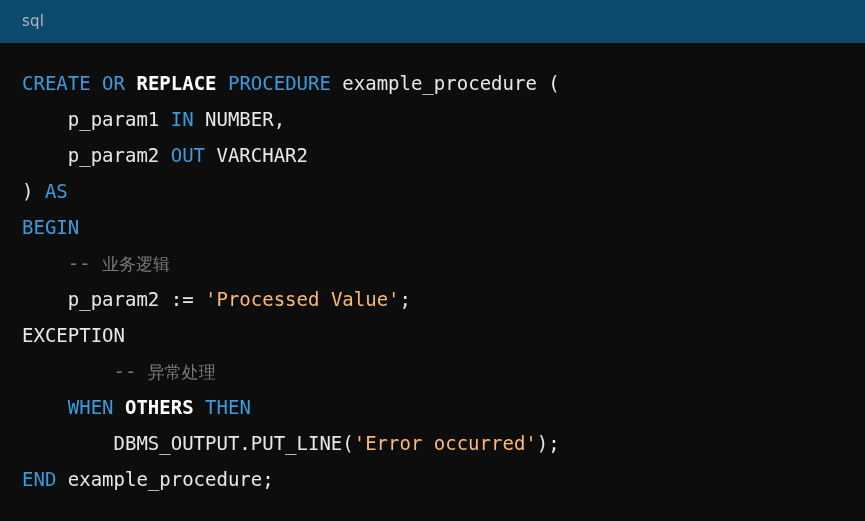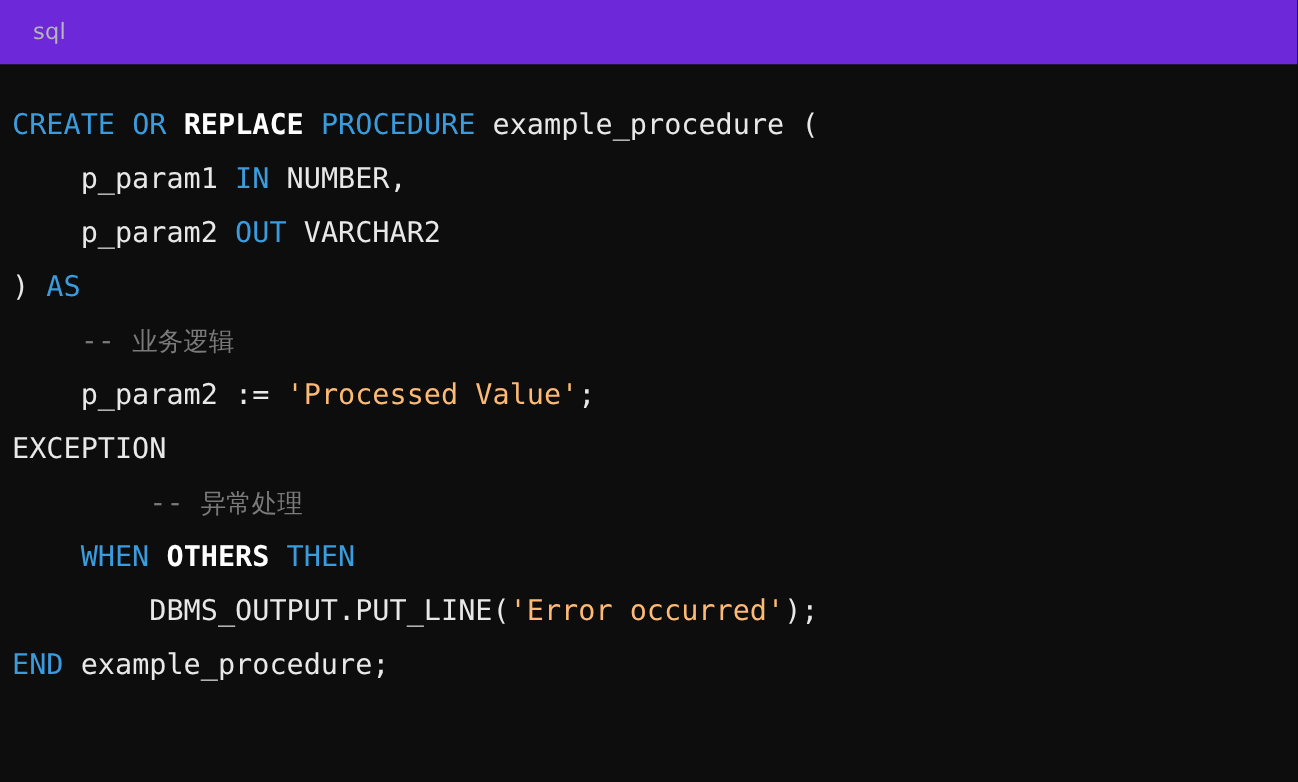--- a/index.html
+++ b/index.html
@@ -11,42 +11,42 @@
     position: relative;
     width: 865px;
     height: 521px;
     background: #0d0d0d;
     overflow: hidden;
     font-family: "DejaVu Sans Mono", "Liberation Mono", monospace;
   }
   
   .code-header {
     height: 43px;
-    background: #6d28d9;
+    background: #0c4a6e;
     display: flex;
     align-items: center;
     padding: 0 0 0 22px;
     box-sizing: border-box;
   }
   .lang-label {
     font-family: "DejaVu Sans", "Liberation Sans", sans-serif;
     font-size: 15px;
     color: #b6b6b6;
     letter-spacing: 0.2px;
     line-height: 1;
   }
   
   .code-body {
     padding: 22px 0 0 0;
     background: #0d0d0d;
   }
   .code-line {
     height: 36px;
     line-height: 36px;
-    padding-left: 8px;
+    padding-left: 22px;
     font-size: 19px;
     white-space: pre;
     color: #e8e8e8;
     letter-spacing: 0;
   }
   
   .tok-kw   { color: #3b9cdd; }
   .tok-plain{ color: #e8e8e8; }
   .tok-bold { color: #ffffff; font-weight: bold; }
   .tok-str  { color: #fdba74; }
@@ -65,20 +65,21 @@
 
   <div class="code-header">
     <span class="lang-label">sql</span>
   </div>
 
   <div class="code-body">
       <div class="code-line"><span class="tok-kw">CREATE</span><span class="tok-plain"> </span><span class="tok-kw">OR</span><span class="tok-plain"> </span><span class="tok-bold">REPLACE</span><span class="tok-plain"> </span><span class="tok-kw">PROCEDURE</span><span class="tok-plain"> example_procedure (</span></div>
       <div class="code-line"><span class="tok-plain">    </span><span class="tok-plain">p_param1 </span><span class="tok-kw">IN</span><span class="tok-plain"> NUMBER,</span></div>
       <div class="code-line"><span class="tok-plain">    </span><span class="tok-plain">p_param2 </span><span class="tok-kw">OUT</span><span class="tok-plain"> VARCHAR2</span></div>
       <div class="code-line"><span class="tok-plain">) </span><span class="tok-kw">AS</span></div>
+      <div class="code-line"><span class="tok-kw">BEGIN</span></div>
       <div class="code-line"><span class="tok-plain">    </span><span class="tok-cmt">-- </span><span class="tok-cmt-cjk">业务逻辑</span></div>
       <div class="code-line"><span class="tok-plain">    </span><span class="tok-plain">p_param2 := </span><span class="tok-str">'Processed Value'</span><span class="tok-plain">;</span></div>
       <div class="code-line"><span class="tok-plain">EXCEPTION</span></div>
       <div class="code-line"><span class="tok-plain">        </span><span class="tok-cmt">-- </span><span class="tok-cmt-cjk">异常处理</span></div>
       <div class="code-line"><span class="tok-plain">    </span><span class="tok-kw">WHEN</span><span class="tok-plain"> </span><span class="tok-bold">OTHERS</span><span class="tok-plain"> </span><span class="tok-kw">THEN</span></div>
       <div class="code-line"><span class="tok-plain">        </span><span class="tok-plain">DBMS_OUTPUT.PUT_LINE(</span><span class="tok-str">'Error occurred'</span><span class="tok-plain">);</span></div>
       <div class="code-line"><span class="tok-kw">END</span><span class="tok-plain"> example_procedure;</span></div>
     </div>
 
 </div>

